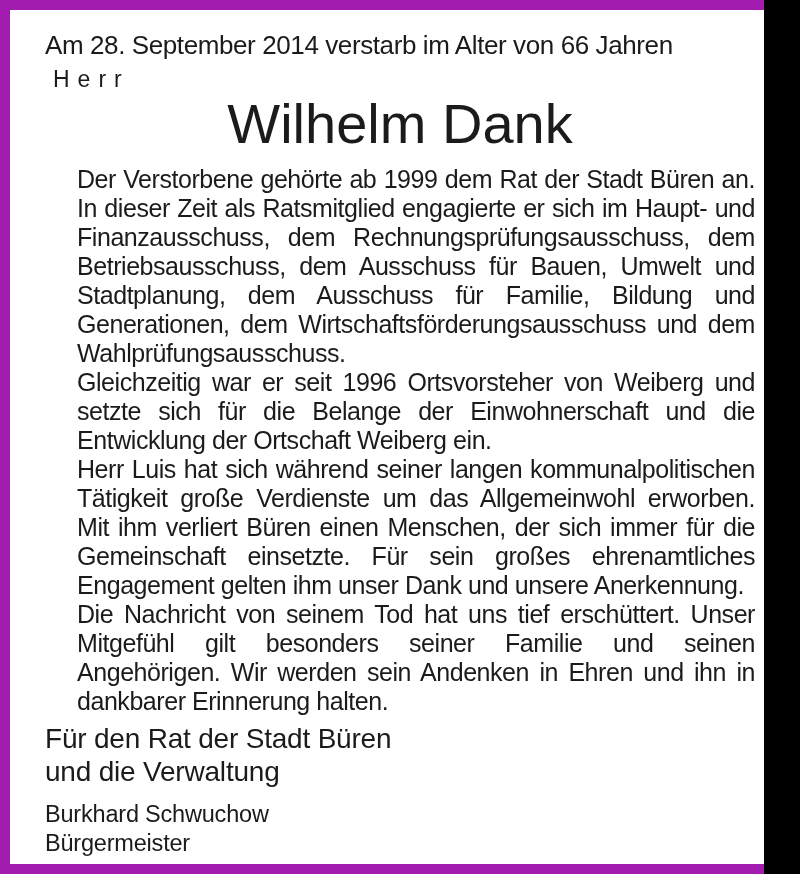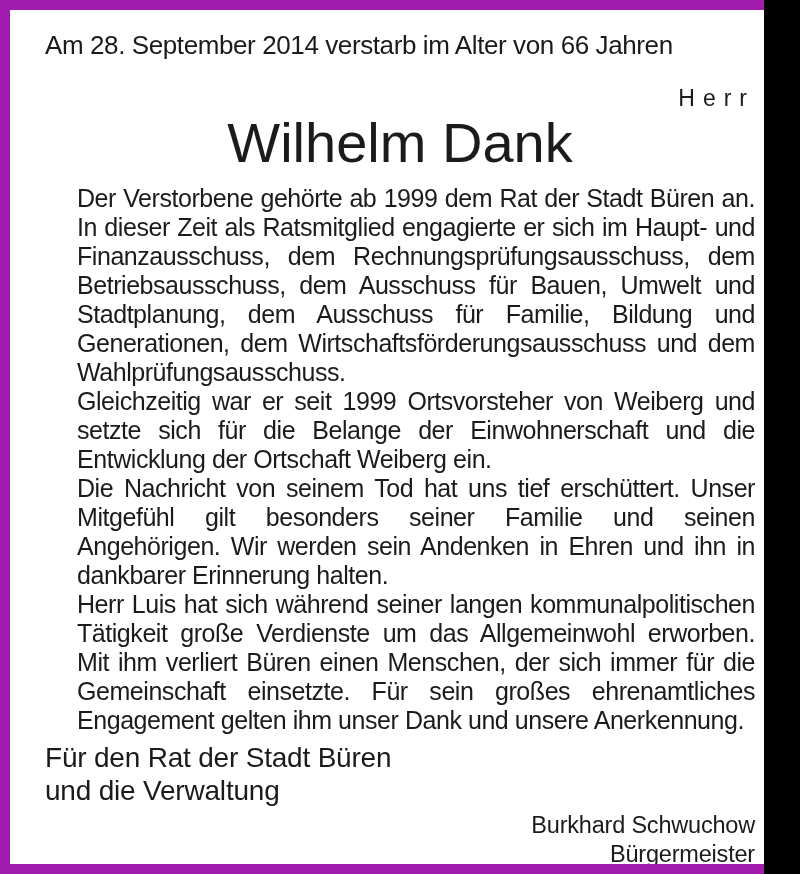--- a/index.html
+++ b/index.html
@@ -29,25 +29,25 @@
   }
   .intro-line {
     font-size: 26px;
     line-height: 30px;
     letter-spacing: -0.4px;
     margin-top: 2px;
     text-align: left;
     white-space: nowrap;
   }
   .salutation {
-    text-align: right;
+    text-align: left;
     font-size: 23px;
     line-height: 25px;
     letter-spacing: 8px;
-    margin-top: 26px;
+    margin-top: 7px;
     text-indent: 8px; 
   }
   .deceased-name {
     text-align: center;
     font-size: 56px;
     line-height: 58px;
     margin-top: 3px;
     letter-spacing: 0;
     font-weight: 400;
   }
@@ -63,44 +63,44 @@
     letter-spacing: -0.45px;
   }
   .closing {
     margin-top: 6px;
     text-align: left;
     font-size: 28px;
     line-height: 33px;
     letter-spacing: -0.2px;
   }
   .signature {
-    margin-top: 4px;
-    text-align: right;
+    margin-top: 12px;
+    text-align: left;
     font-size: 23.5px;
     line-height: 29px;
     letter-spacing: -0.2px;
   }
 </style>
 </head>
 <body>
 
 <div class="page">
   <div class="sheet">
 
     <div class="intro-line">Am 28. September 2014 verstarb im Alter von 66 Jahren</div>
 
     <div class="salutation">Herr</div>
 
     <div class="deceased-name">Wilhelm Dank</div>
 
     <div class="obituary-body">
       <p>Der Verstorbene gehörte ab 1999 dem Rat der Stadt Büren an. In dieser Zeit als Ratsmitglied engagierte er sich im Haupt- und Finanzausschuss, dem Rechnungsprüfungsausschuss, dem Betriebsausschuss, dem Ausschuss für Bauen, Umwelt und Stadtplanung, dem Ausschuss für Familie, Bildung und Generationen, dem Wirtschaftsförderungsausschuss und dem Wahlprüfungsausschuss.</p>
-      <p>Gleichzeitig war er seit 1999 Ortsvorsteher von Weiberg und setzte sich für die Belange der Einwohnerschaft und die Entwicklung der Ortschaft Weiberg ein.</p>
+      <p>Gleichzeitig war er seit 1996 Ortsvorsteher von Weiberg und setzte sich für die Belange der Einwohnerschaft und die Entwicklung der Ortschaft Weiberg ein.</p>
+      <p>Herr Luis hat sich während seiner langen kommunalpolitischen Tätigkeit große Verdienste um das Allgemeinwohl erworben. Mit ihm verliert Büren einen Menschen, der sich immer für die Gemeinschaft einsetzte. Für sein großes ehrenamtliches Engagement gelten ihm unser Dank und unsere Anerkennung.</p>
       <p>Die Nachricht von seinem Tod hat uns tief erschüttert. Unser Mitgefühl gilt besonders seiner Familie und seinen Angehörigen. Wir werden sein Andenken in Ehren und ihn in dankbarer Erinnerung halten.</p>
-      <p>Herr Luis hat sich während seiner langen kommunalpolitischen Tätigkeit große Verdienste um das Allgemeinwohl erworben. Mit ihm verliert Büren einen Menschen, der sich immer für die Gemeinschaft einsetzte. Für sein großes ehrenamtliches Engagement gelten ihm unser Dank und unsere Anerkennung.</p>
     </div>
 
     <div class="closing">
       <div>Für den Rat der Stadt Büren</div>
       <div>und die Verwaltung</div>
     </div>
 
     <div class="signature">
       <div>Burkhard Schwuchow</div>
       <div>Bürgermeister</div>

